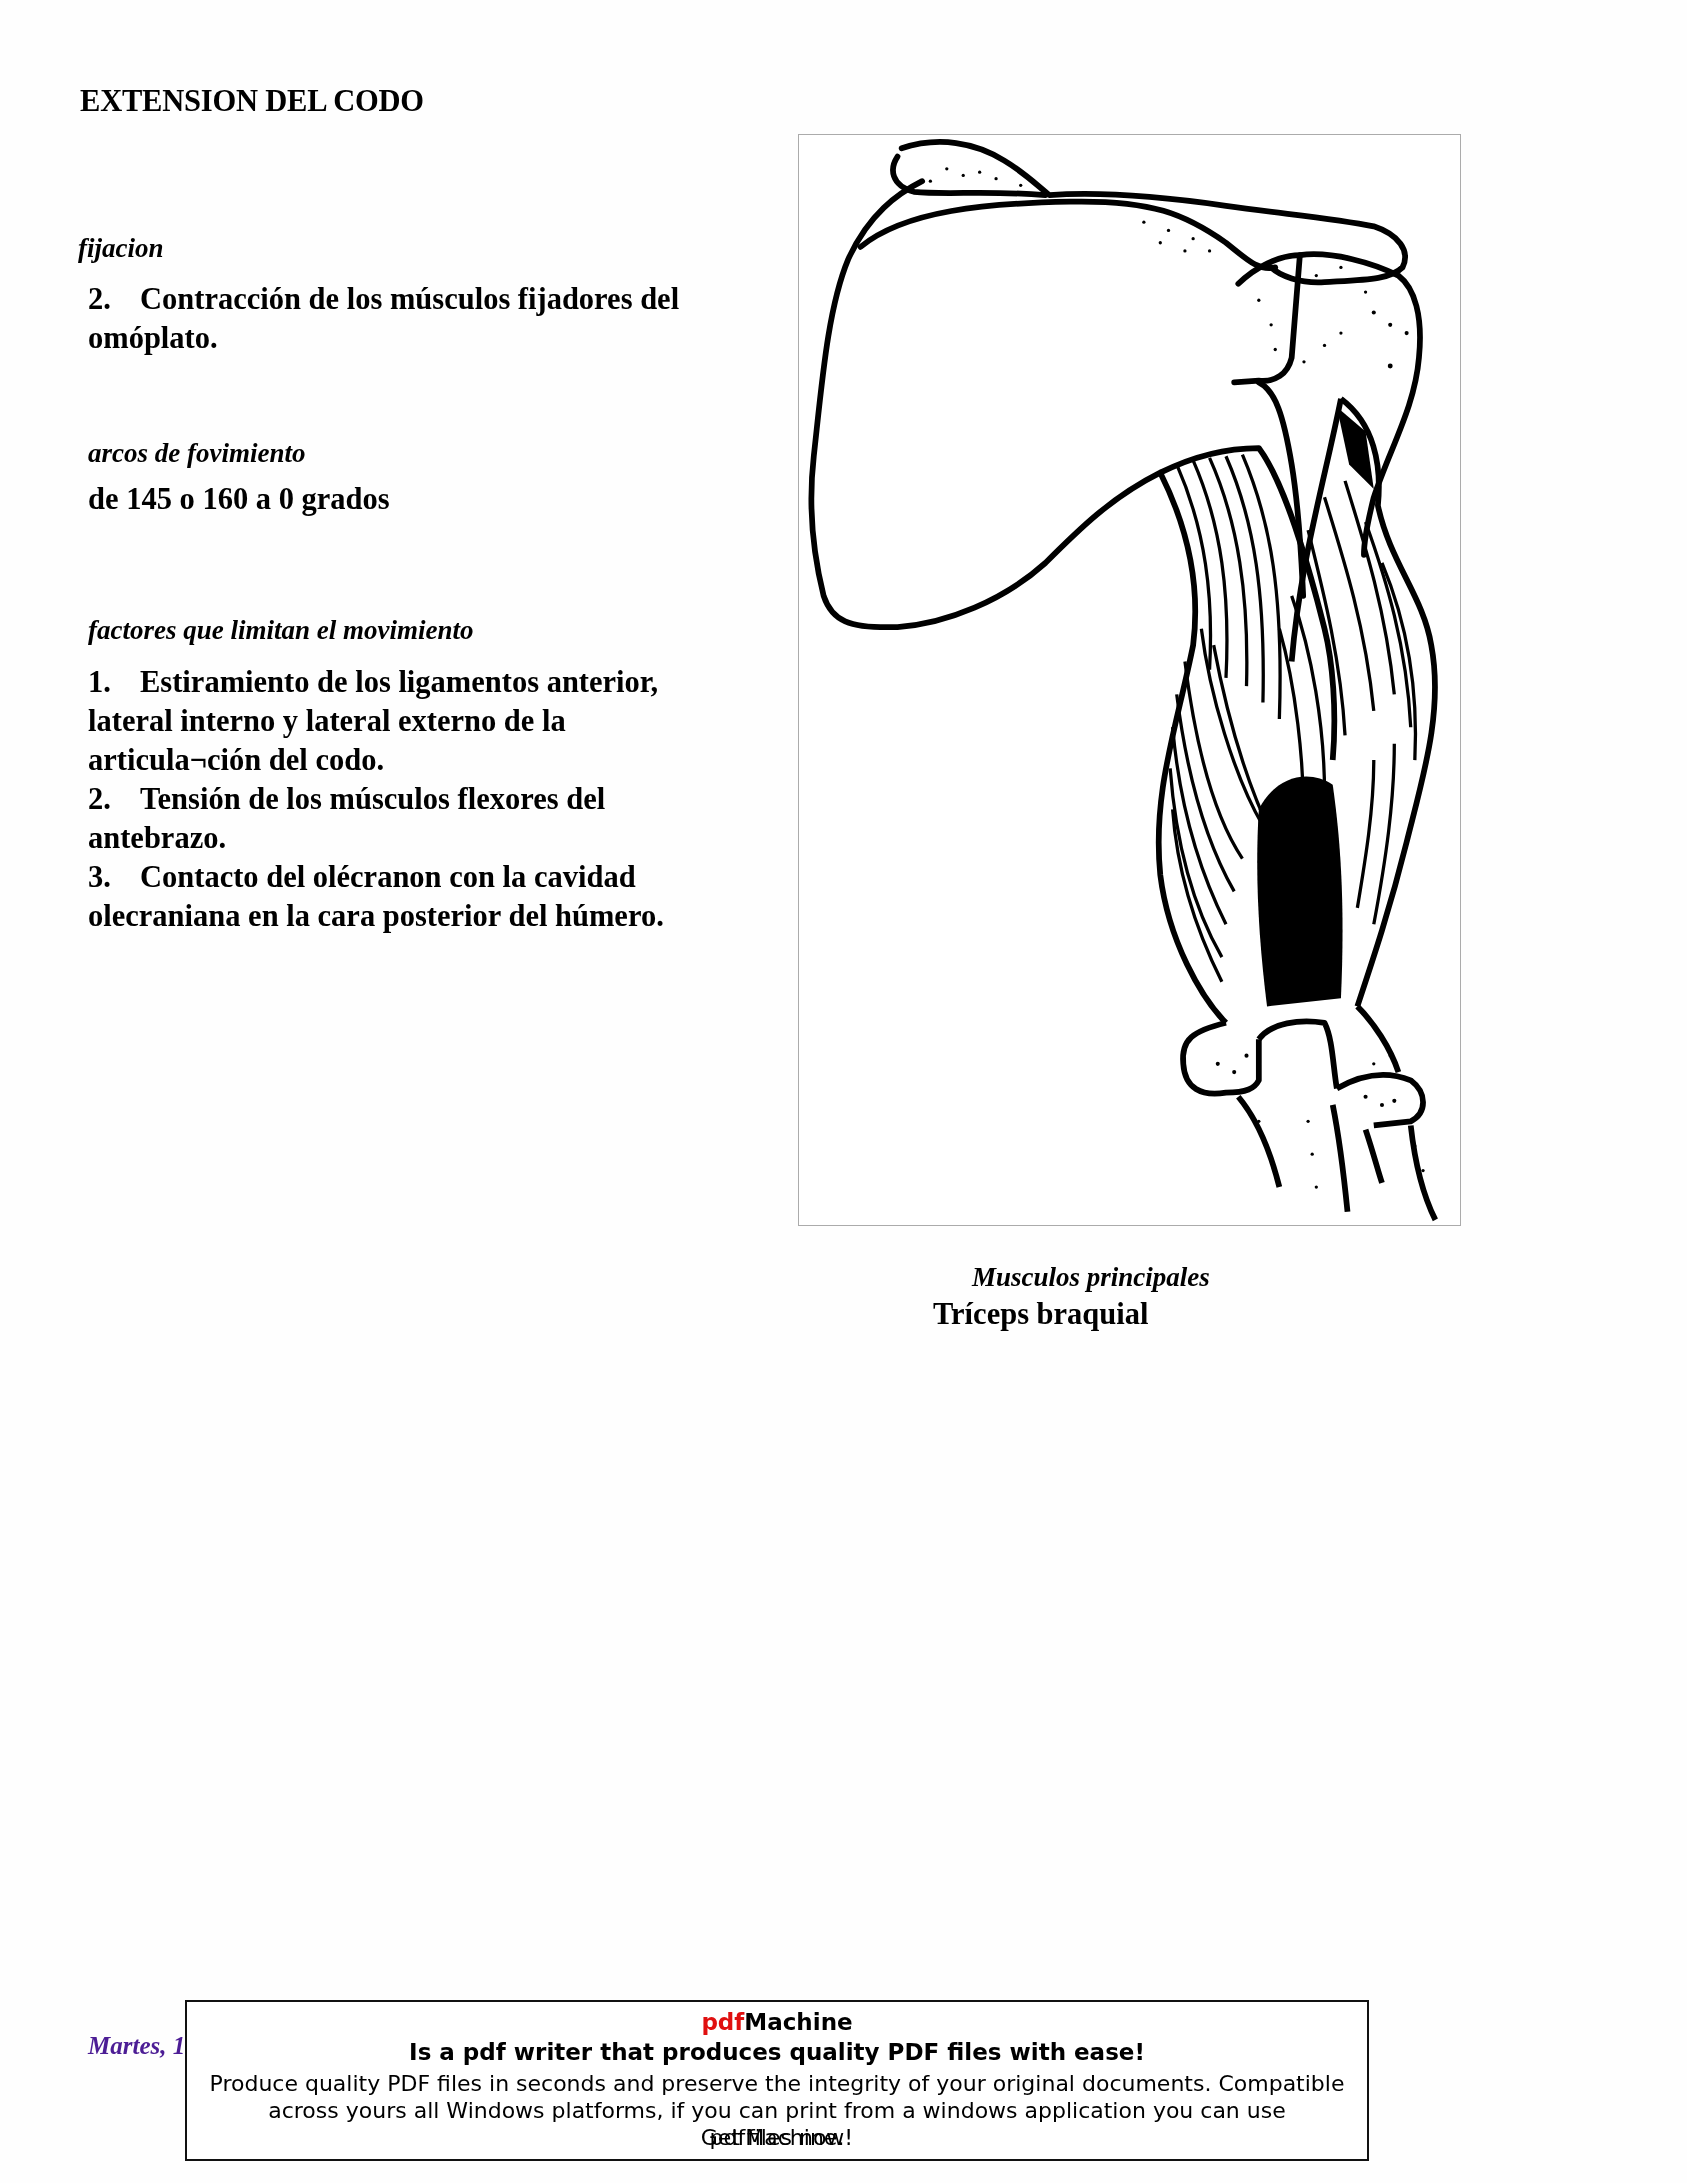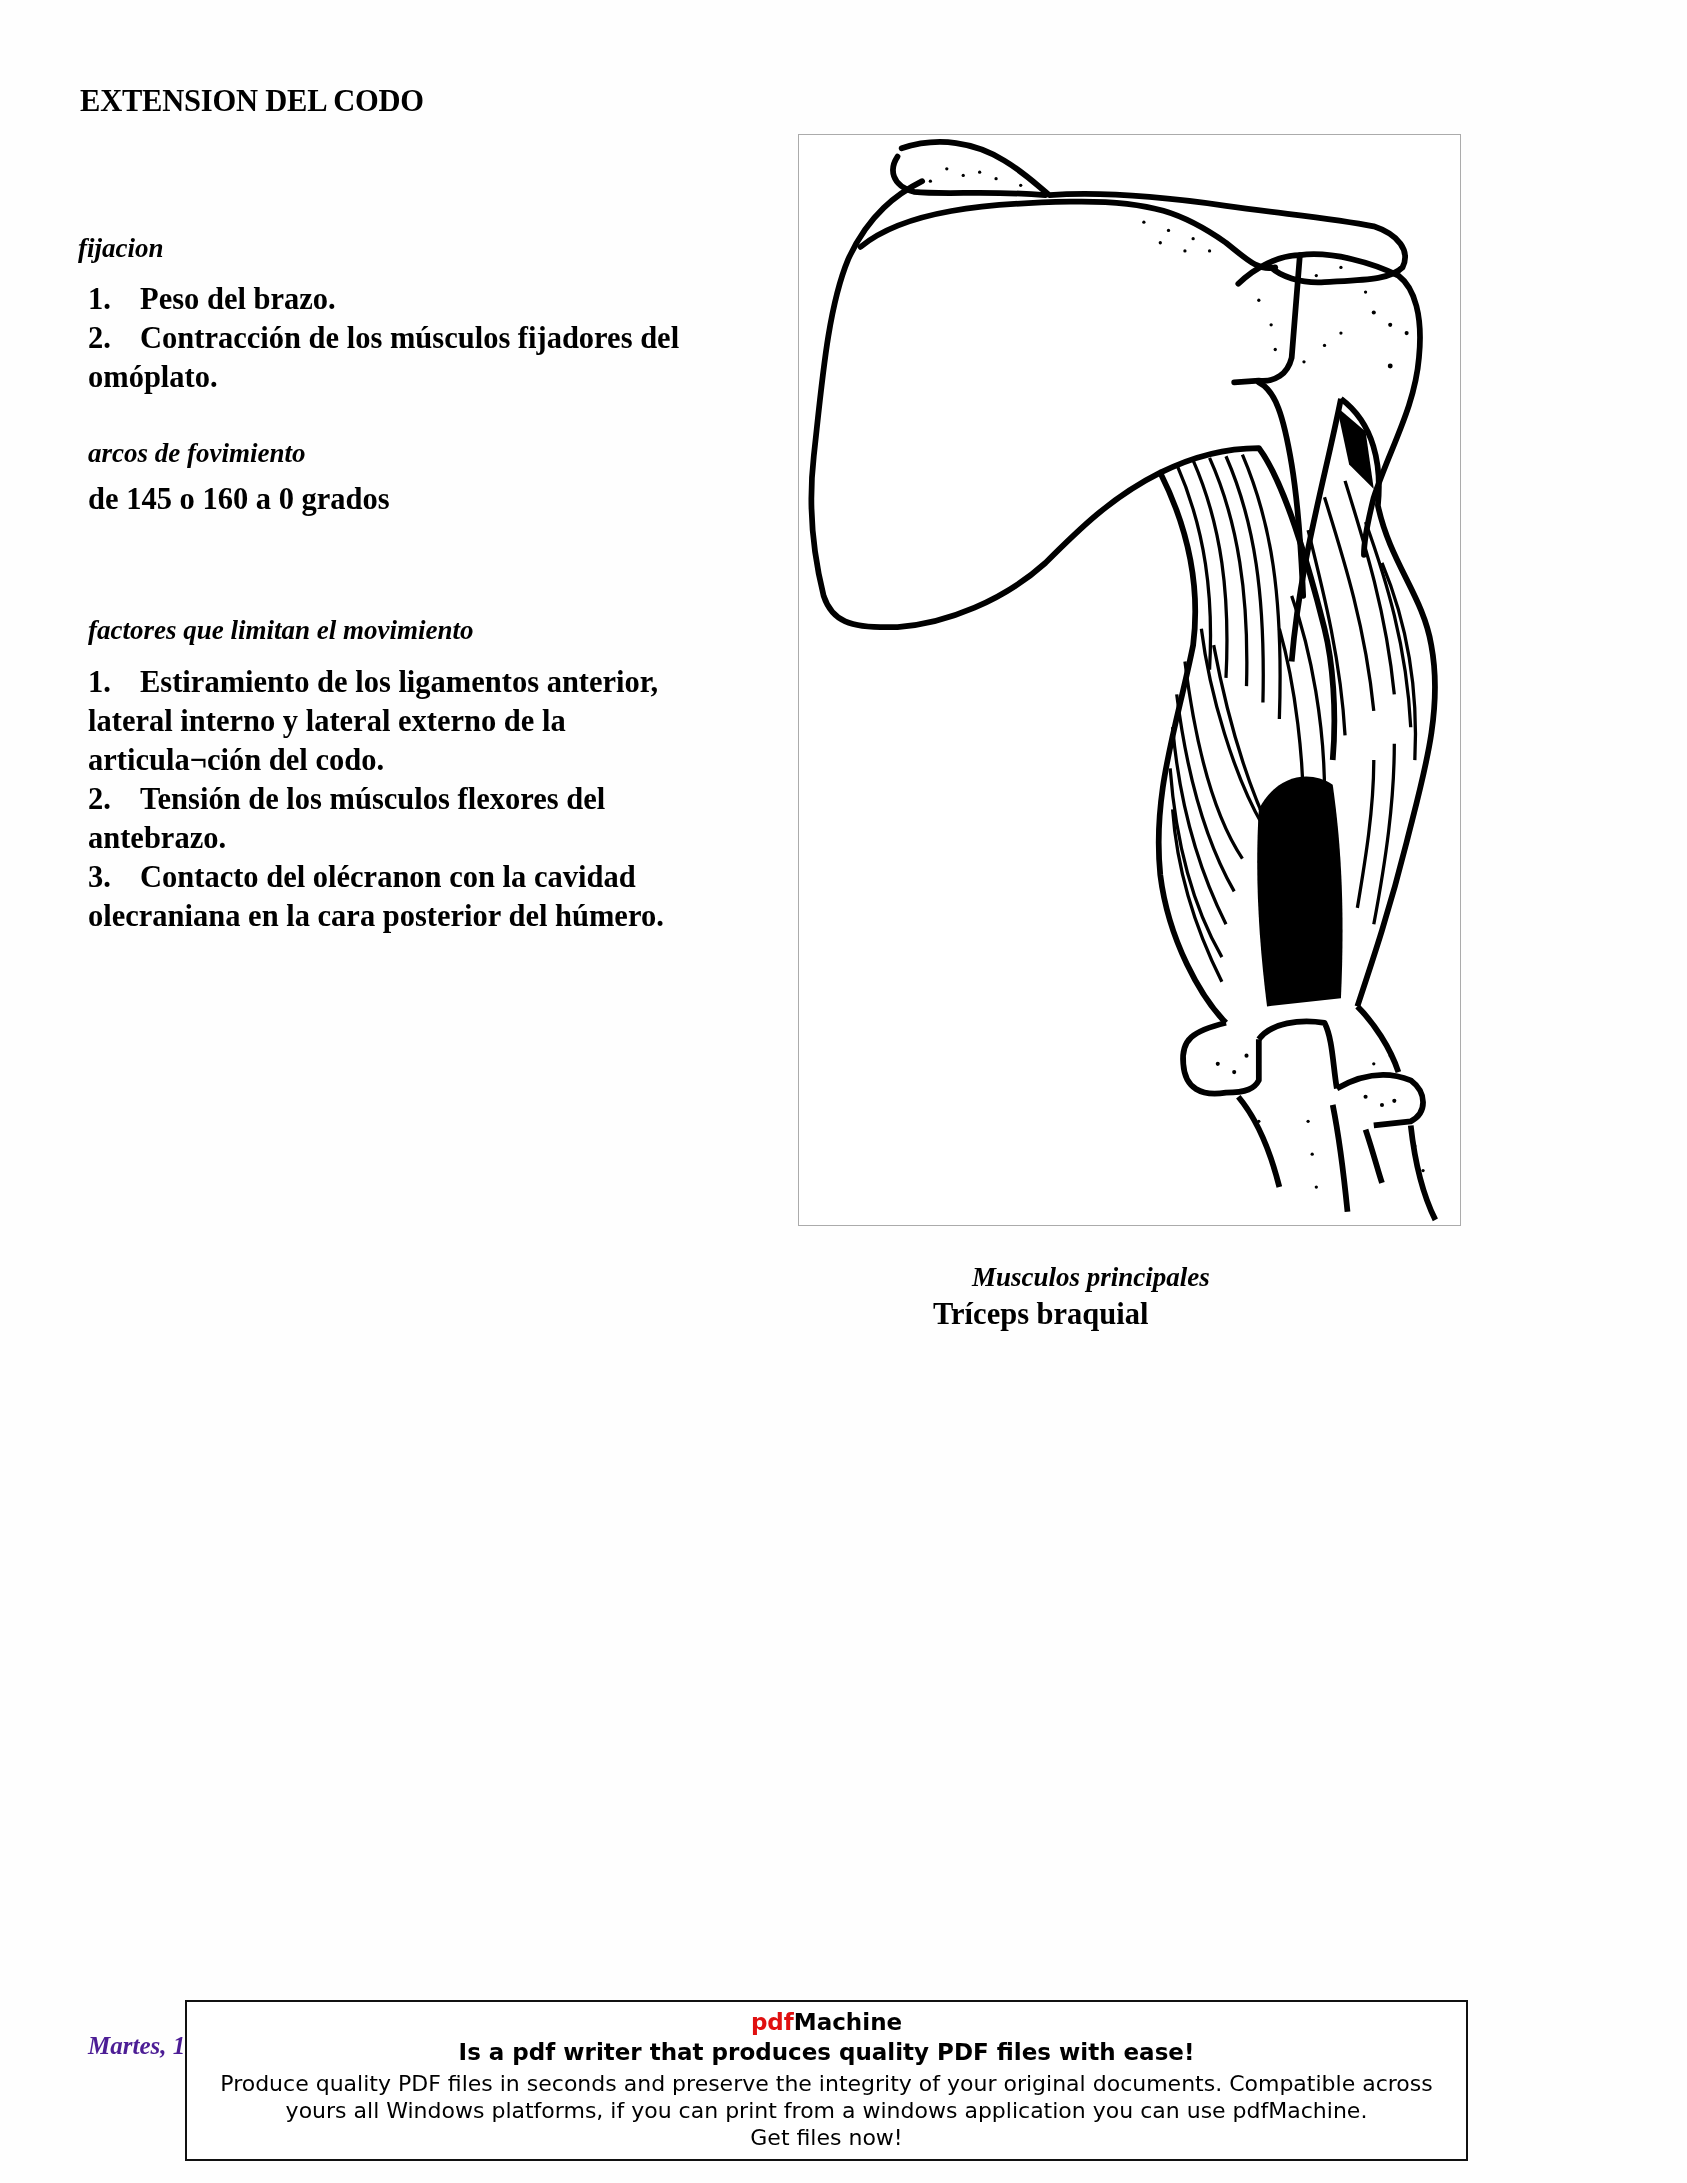--- a/index.html
+++ b/index.html
@@ -15,39 +15,38 @@
   .body-text { font-weight: bold; font-size: 30.5px; line-height: 39px; }
   .list { position: absolute; left: 88px; margin: 0; padding: 0; list-style: none; }
   .list li { font-weight: bold; font-size: 30.5px; line-height: 39px; white-space: pre-line; }
   .list .num { display: inline-block; width: 52px; }
   .figure-frame {
     position: absolute; left: 798px; top: 134px; width: 663px; height: 1092px;
     border: 1.6px solid #ababab; background: #fff; box-sizing: border-box;
   }
   .figure-frame svg { width: 100%; height: 100%; display: block; }
   .ad-box {
-    position: absolute; left: 185px; top: 2000px; width: 1283px; height: 161px;
+    position: absolute; left: 185px; top: 2000px; width: 1184px; height: 161px;
     border: 2.5px solid #111; box-sizing: border-box; background: #fff;
     text-align: center; font-family: "DejaVu Sans", "Liberation Sans", sans-serif;
   }
   .ad-brand { position: absolute; top: 6.6px; left: 0; right: 0; font-size: 23px; font-weight: bold; }
   .ad-brand .pdf { color: #e01010; }
   .ad-tagline { position: absolute; top: 37px; left: 0; right: 0; font-size: 23px; font-weight: bold; }
   .ad-desc { position: absolute; top: 68px; left: 16.5px; right: 16.5px; font-size: 22px; line-height: 27px; white-space: normal; }
   .ad-cta { position: absolute; top: 123px; left: 0; right: 0; font-size: 22px; }
   .footer-date { font-style: italic; font-weight: bold; color: #4c1d95; font-size: 25px; }
 </style>
 </head>
 <body>
 
 <div class="abs title" style="left:80px; top:84px;">EXTENSION DEL CODO</div>
 
 <div class="abs heading" style="left:78px; top:233px;">fijacion</div>
 <ul class="list" style="top:280px;">
-  <li><span class="num">1.</span><span>Peso del brazo.</span></li>
   <li><span class="num">2.</span><span>Contracción de los músculos fijadores del
 omóplato.</span></li>
 </ul>
 
 <div class="abs heading" style="left:88px; top:438px;">arcos de fovimiento</div>
 <div class="abs body-text" style="left:88px; top:480px;">de 145 o 160 a 0 grados</div>
 
 <div class="abs heading" style="left:88px; top:615px;">factores que limitan el movimiento</div>
 <ul class="list" style="top:663px;">
   <li><span class="num">1.</span><span>Estiramiento de los ligamentos anterior,

